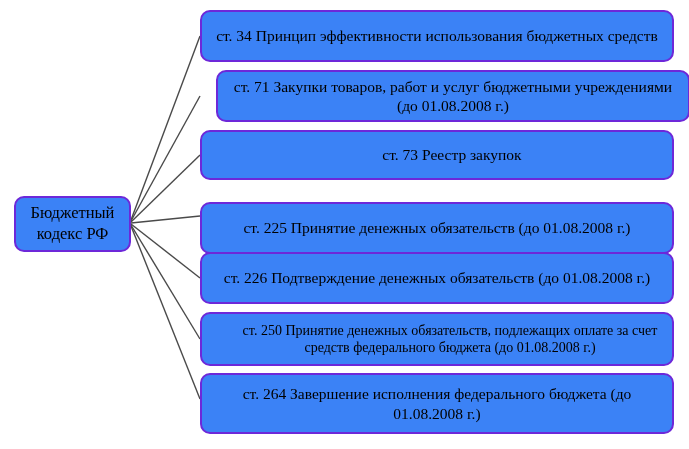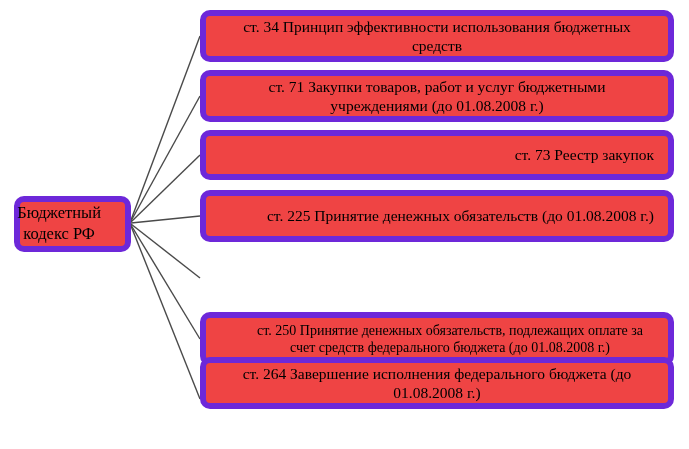--- a/index.html
+++ b/index.html
@@ -18,51 +18,51 @@
   .connectors {
     position: absolute;
     left: 0;
     top: 0;
     width: 689px;
     height: 449px;
   }
   .node {
     position: absolute;
     box-sizing: border-box;
-    background: #ef4444;
-    border: 6px solid #6d28d9;
+    background: #3b82f6;
+    border: 2px solid #6d28d9;
     border-radius: 10px;
     display: flex;
     align-items: center;
-    justify-content: flex-end;
+    justify-content: center;
     text-align: center;
     color: #000000;
     padding: 3px 14px;
     line-height: 1.25;
   }
   .root-node {
     left: 14px;
     top: 196px;
     width: 117px;
     height: 56px;
     font-size: 16.5px;
     padding: 3px 24px;
   }
   .article {
     left: 200px;
     width: 474px;
     font-size: 15.5px;
   }
   .a0 { top: 10px;  height: 52px; }
-  .a1 { top: 70px;  height: 52px; }
+  .a1 { top: 70px;  height: 52px; margin-left: 16px; }
   .a2 { top: 130px; height: 50px; padding-left: 44px; }
-  .a3 { top: 190px; height: 52px; }
+  .a3 { top: 202px; height: 52px; }
   .a4 { top: 252px; height: 52px; }
   .a5 { top: 312px; height: 54px; font-size: 14px; padding-left: 40px; }
-  .a6 { top: 357px; height: 52px; }
+  .a6 { top: 373px; height: 61px; }
 </style>
 </head>
 <body>
 
 <div class="canvas">
 
   <svg class="connectors" viewBox="0 0 689 449" xmlns="http://www.w3.org/2000/svg">
     <line x1="131" y1="220" x2="200" y2="36" stroke="#4a4a4a" stroke-width="1.4"></line>
     <line x1="131" y1="221" x2="200" y2="96" stroke="#4a4a4a" stroke-width="1.4"></line>
     <line x1="131" y1="222" x2="200" y2="155" stroke="#4a4a4a" stroke-width="1.4"></line>
@@ -85,20 +85,23 @@
   </div>
 
   <div class="node article a2">
     <span>ст. 73 Реестр закупок</span>
   </div>
 
   <div class="node article a3">
     <span>ст. 225 Принятие денежных обязательств (до 01.08.2008 г.)</span>
   </div>
 
+  <div class="node article a4">
+    <span>ст. 226 Подтверждение денежных обязательств (до 01.08.2008 г.)</span>
+  </div>
 
   <div class="node article a5">
     <span>ст. 250 Принятие денежных обязательств, подлежащих оплате за счет средств федерального бюджета (до 01.08.2008 г.)</span>
   </div>
 
   <div class="node article a6">
     <span>ст. 264 Завершение исполнения федерального бюджета (до 01.08.2008 г.)</span>
   </div>
 
 </div>

